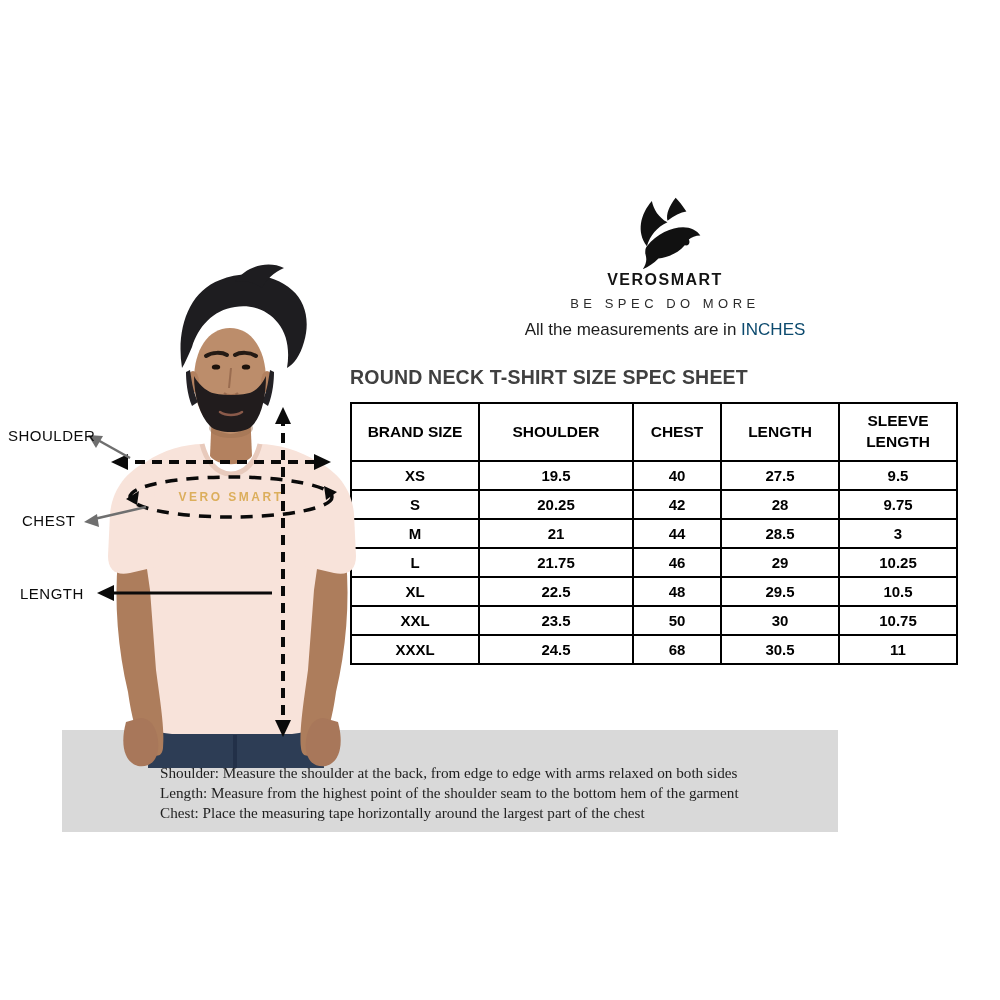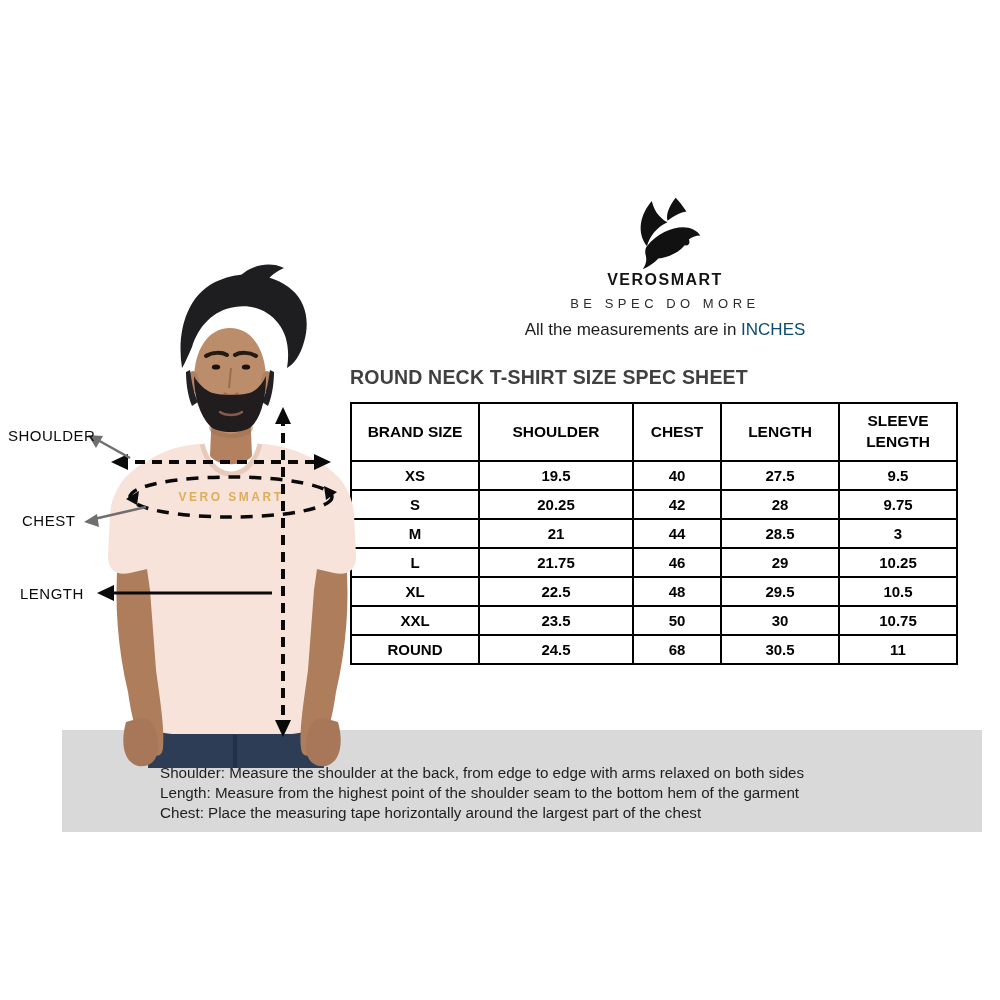--- a/index.html
+++ b/index.html
@@ -26,22 +26,22 @@
                 color:#000; padding:0 4px; }
   #size-table th { height:58px; font-size:15.5px; font-weight:700; line-height:1.35; }
   #size-table td { height:29px; font-size:15px; font-weight:700; }
   #size-table th:nth-child(1){ width:128px; }
   #size-table th:nth-child(2){ width:154px; }
   #size-table th:nth-child(3){ width:88px; }
   #size-table th:nth-child(4){ width:118px; }
   #size-table th:nth-child(5){ width:118px; }
 
   
-  #measure-panel { position:absolute; left:62px; top:730px; width:920px; height:102px;
-                   background:#d9d9d9; z-index:1; }
+  #measure-panel { position:absolute; left:62px; top:730px; width:776px; height:102px;
+                   background:#d9d9d9; z-index:1;font-family:Liberation Serif, serif; }
   #measure-panel .inner { position:absolute; left:98px; top:13px; width:780px;
                           font-size:15.2px; line-height:20px; color:#1f1f1f; }
   .measure-heading { font-weight:700; }
 
   
   #model-photo { position:absolute; left:0; top:230px; width:390px; height:540px; z-index:2; }
   .fig-label { position:absolute; z-index:3; font-size:15px; font-weight:500;
                letter-spacing:.5px; color:#0c0c0c; }
   #shoulder-label { left:8px;  top:427px; }
   #chest-label    { left:22px; top:512px; }
@@ -114,21 +114,21 @@
           <td>10.5</td>
         </tr>
         <tr>
           <td>XXL</td>
           <td>23.5</td>
           <td>50</td>
           <td>30</td>
           <td>10.75</td>
         </tr>
         <tr>
-          <td>ROUND</td>
+          <td>XXXL</td>
           <td>24.5</td>
           <td>68</td>
           <td>30.5</td>
           <td>11</td>
         </tr>
       </tbody>
   </table>
 
   <div id="measure-panel">
     <div class="inner">

